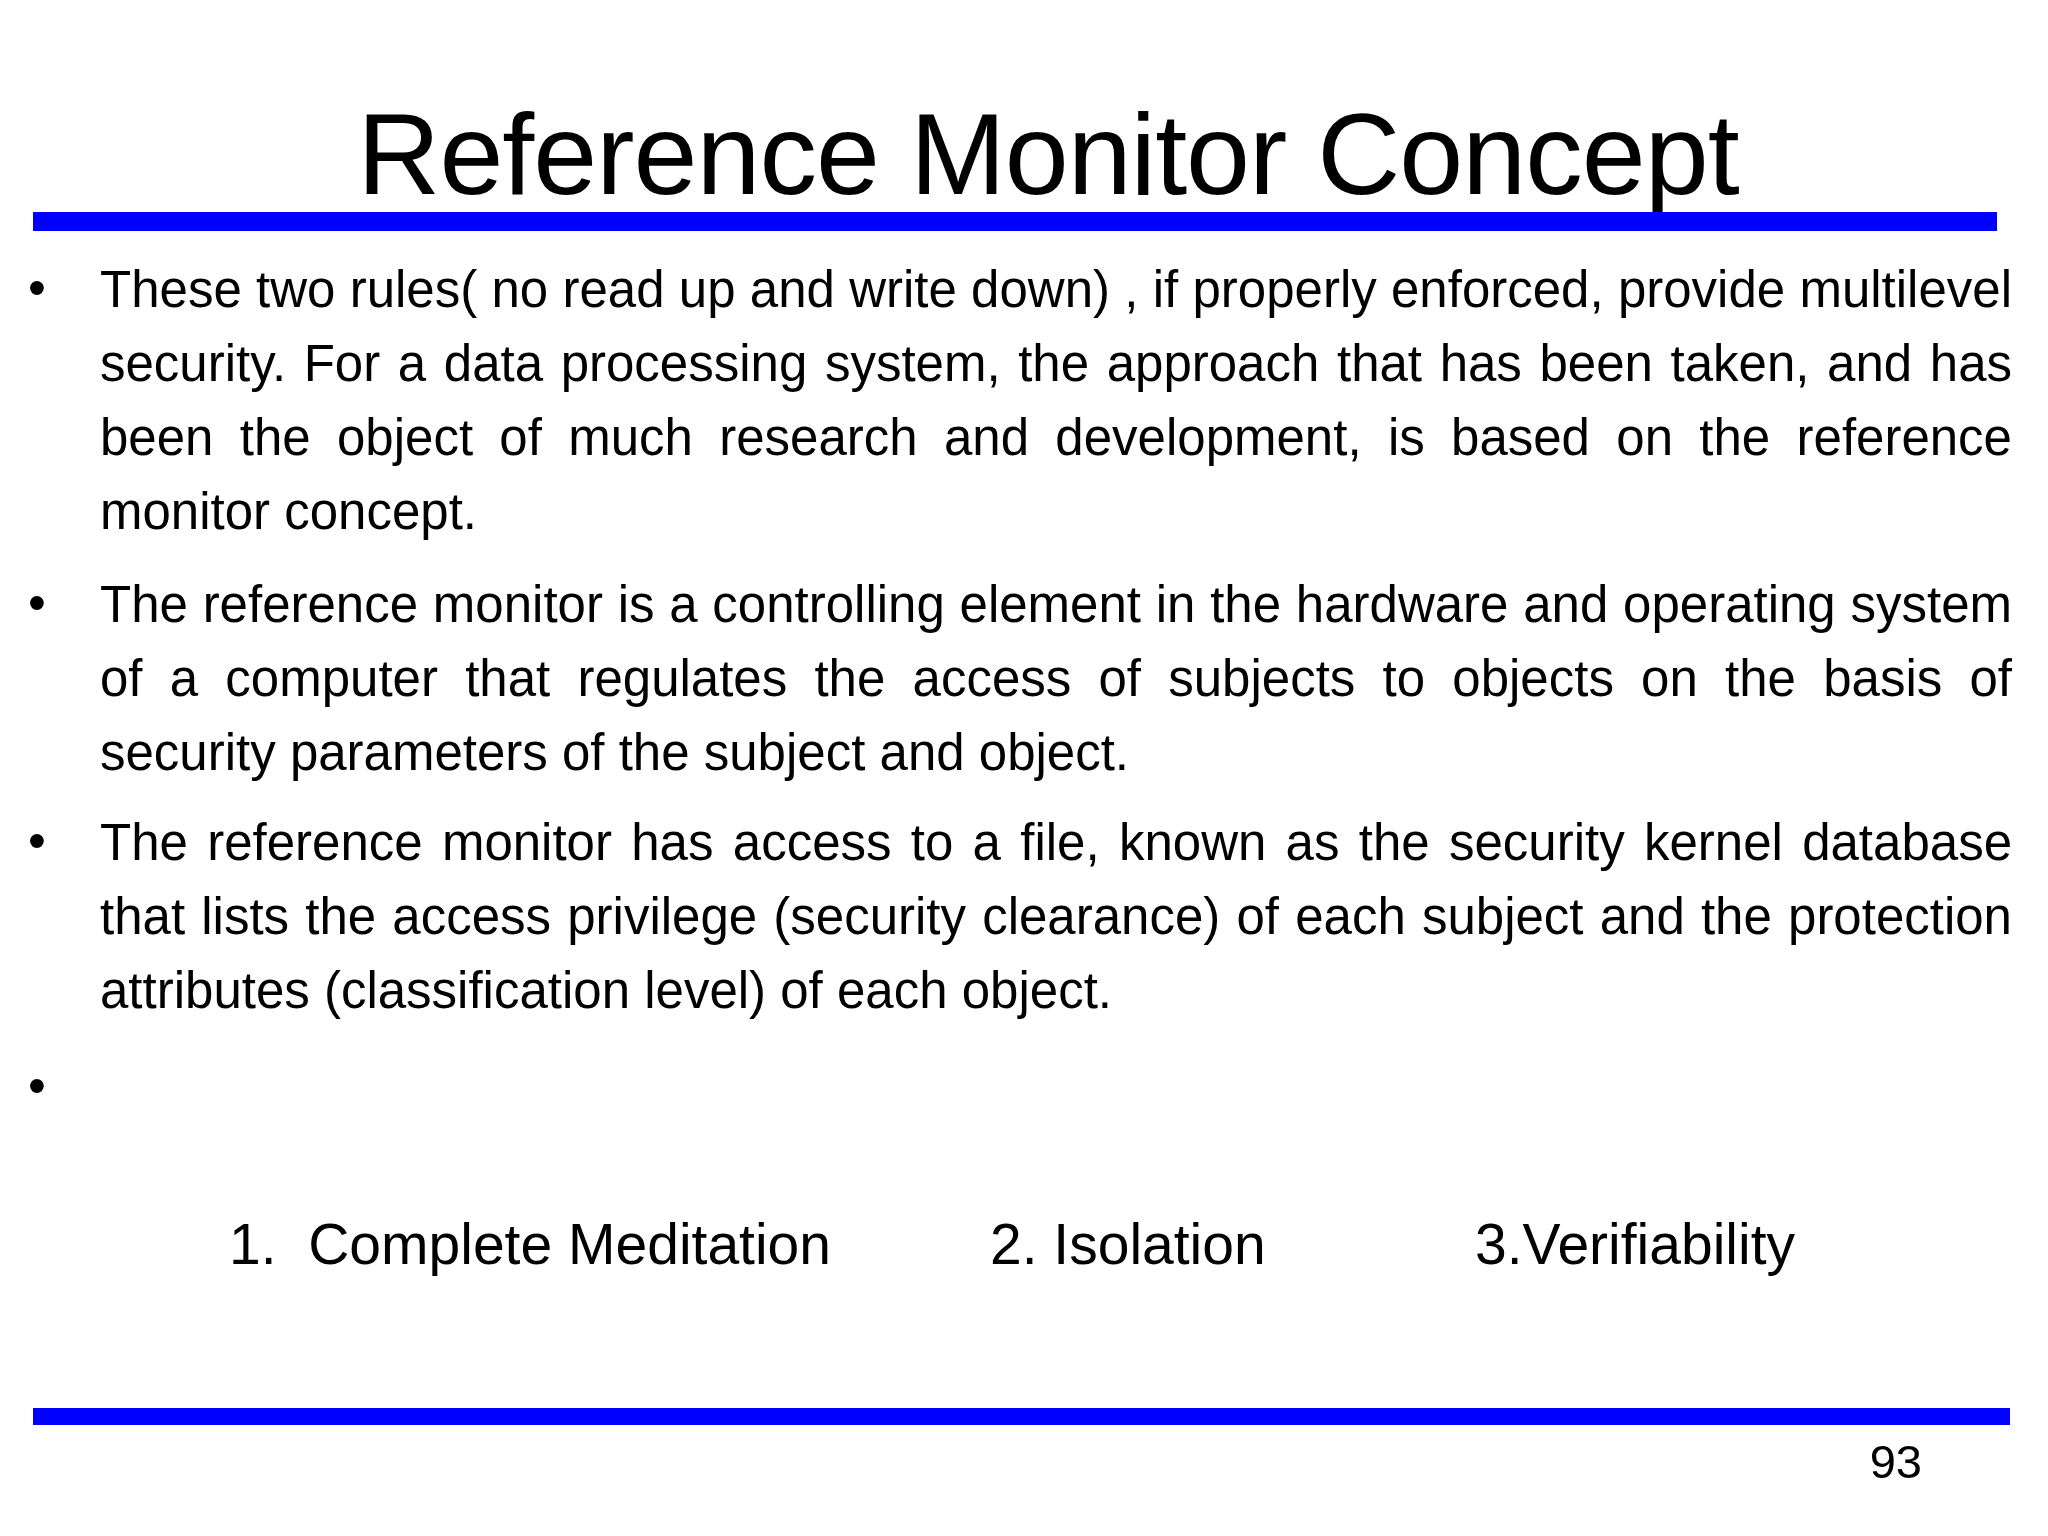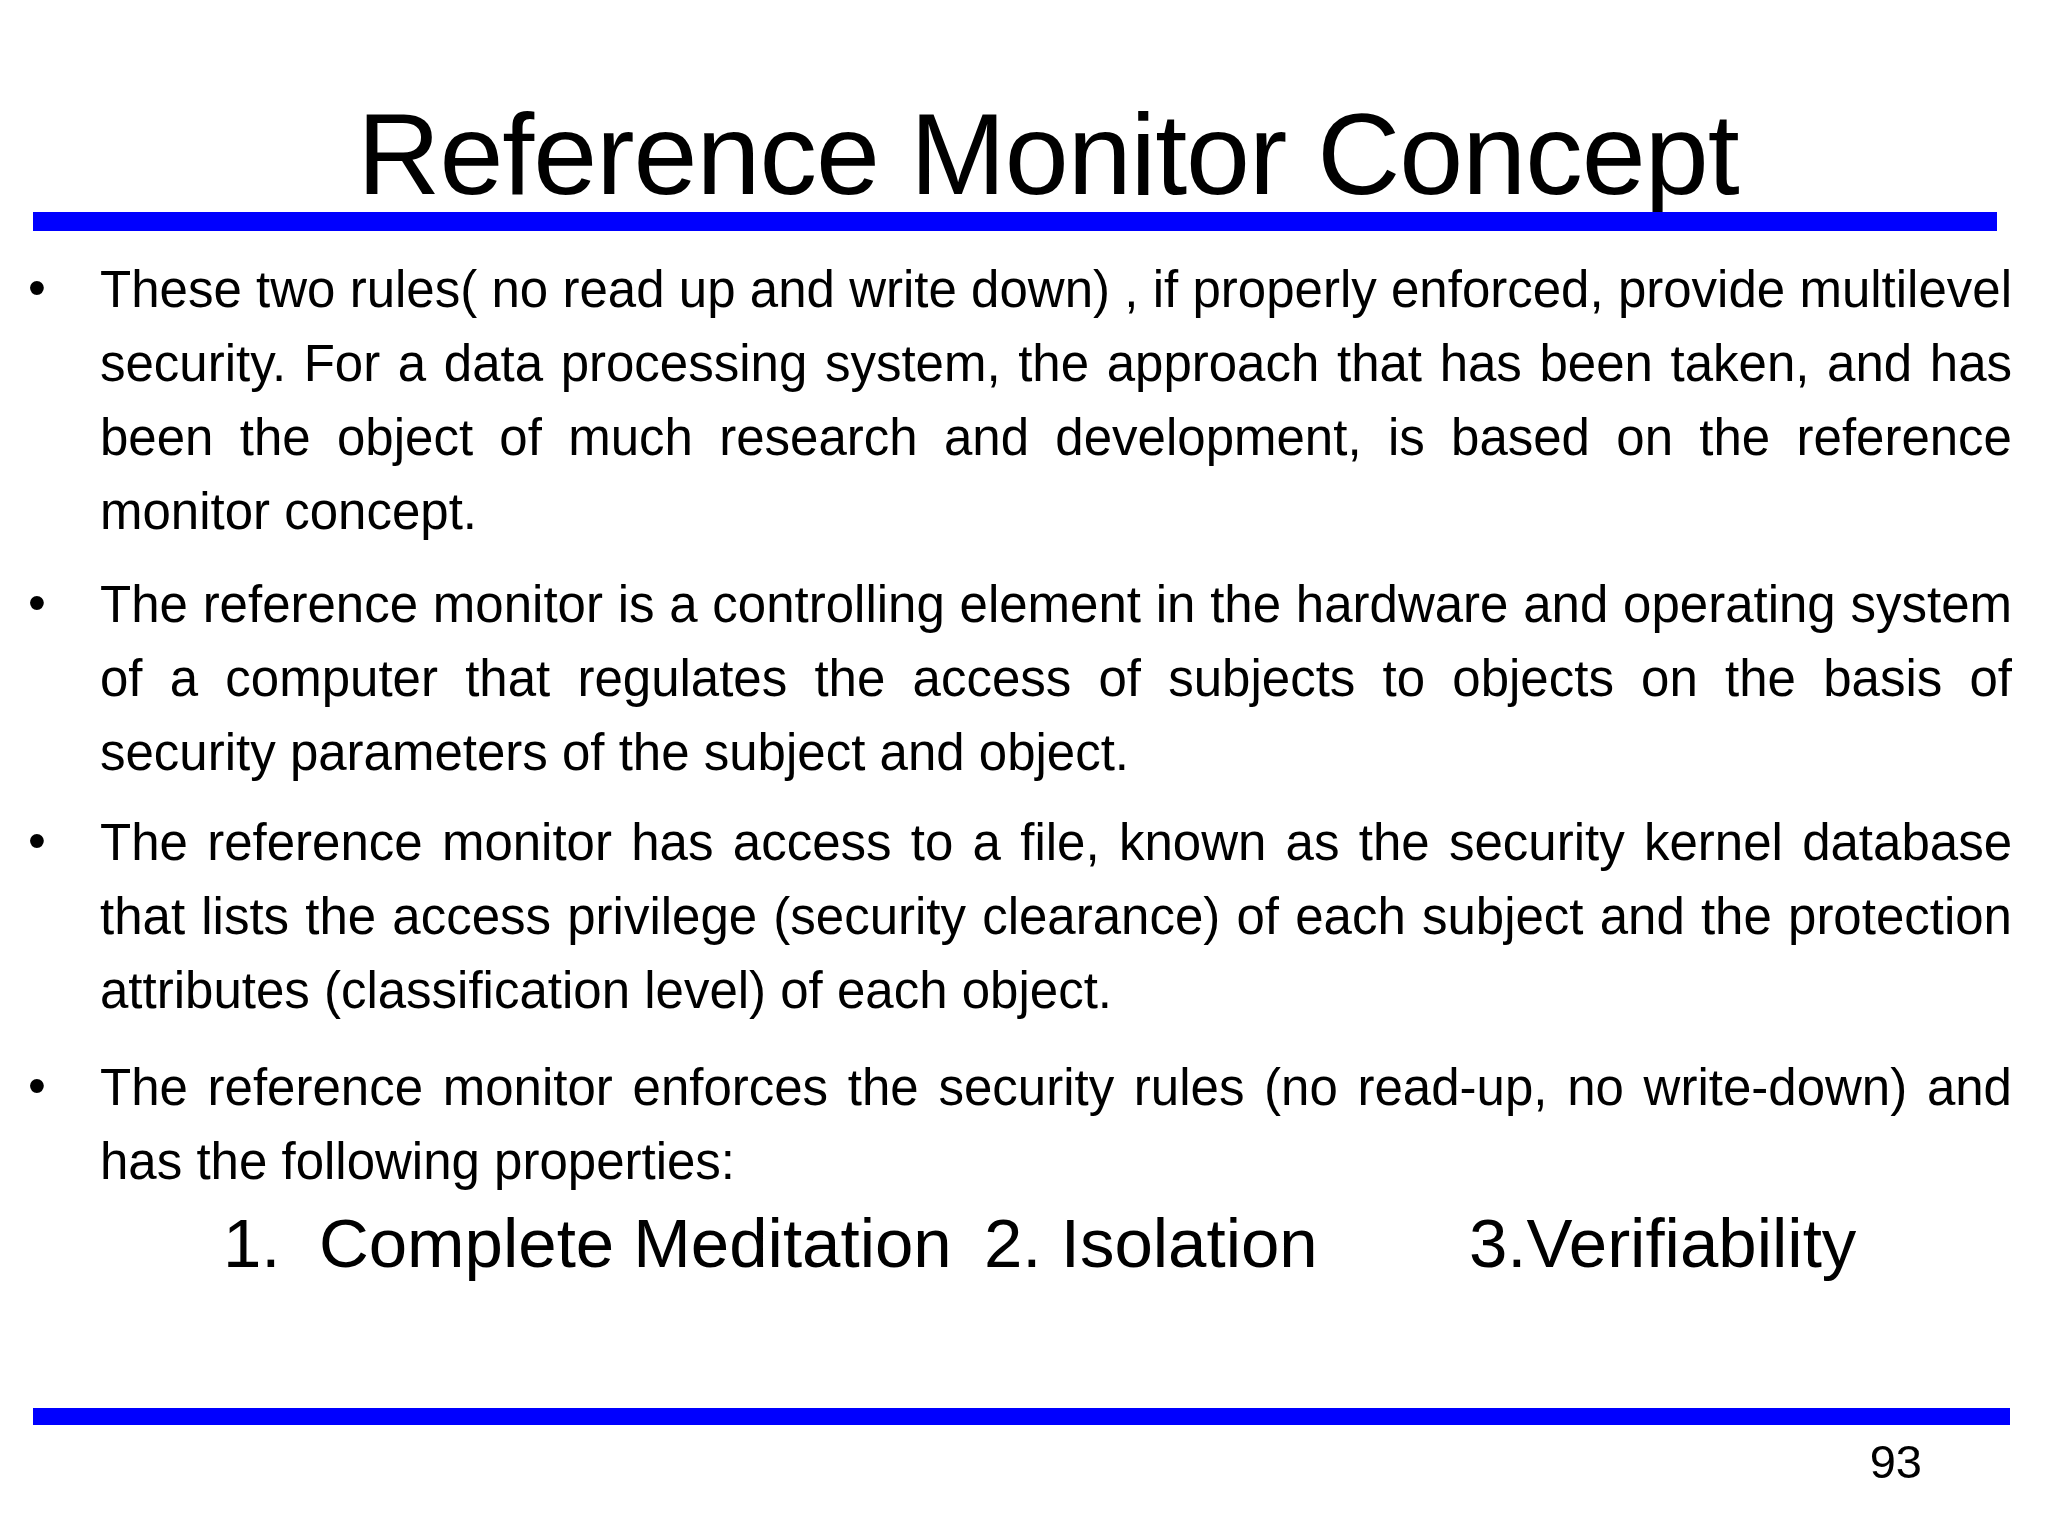--- a/index.html
+++ b/index.html
@@ -63,24 +63,24 @@
     line-height: 74px;
     text-align: left;
   }
   .bullet-1 { top: 253px; }
   .bullet-2 { top: 568px; }
   .bullet-3 { top: 806px; }
   .bullet-4 { top: 1051px; }
   .props-row {
     position: absolute;
     top: 1207px;
-    left: 0;
+    left: 6px;
     width: 1780px;
     height: 74px;
-    font-size: 69px;
+    font-size: 57px;
     line-height: 74px;
   }
   .prop {
     position: absolute;
     top: 0;
     white-space: pre;
   }
   .prop-1 { left: 223px; }
   .prop-2 { left: 945px; margin-left: 39px; }
   .prop-3 { left: 1469px; text-align: center; }
@@ -111,21 +111,20 @@
     <span class="btext">The reference monitor is a controlling element in the hardware and operating system of a computer that regulates the access of subjects to objects on the basis of security parameters of the subject and object.</span>
   </div>
 
   <div class="bullet bullet-3">
     <span class="marker">•</span>
     <span class="btext">The reference monitor has access to a file, known as the security kernel database that lists the access privilege (security clearance) of each subject and the protection attributes (classification level) of each object.</span>
   </div>
 
   <div class="bullet bullet-4">
     <span class="marker">•</span>
-    <span class="btext">The reference monitor enforces the security rules (no read-up, no write-down) and has the following properties:</span>
   </div>
 
   <div class="props-row">
     <span class="prop prop-1">1.  Complete Meditation</span>
     <span class="prop prop-2">2. Isolation</span>
     <span class="prop prop-3">3.Verifiability</span>
   </div>
 
   <div class="rule rule-bottom" style="background: rgb(0, 0, 255);"></div>
 

